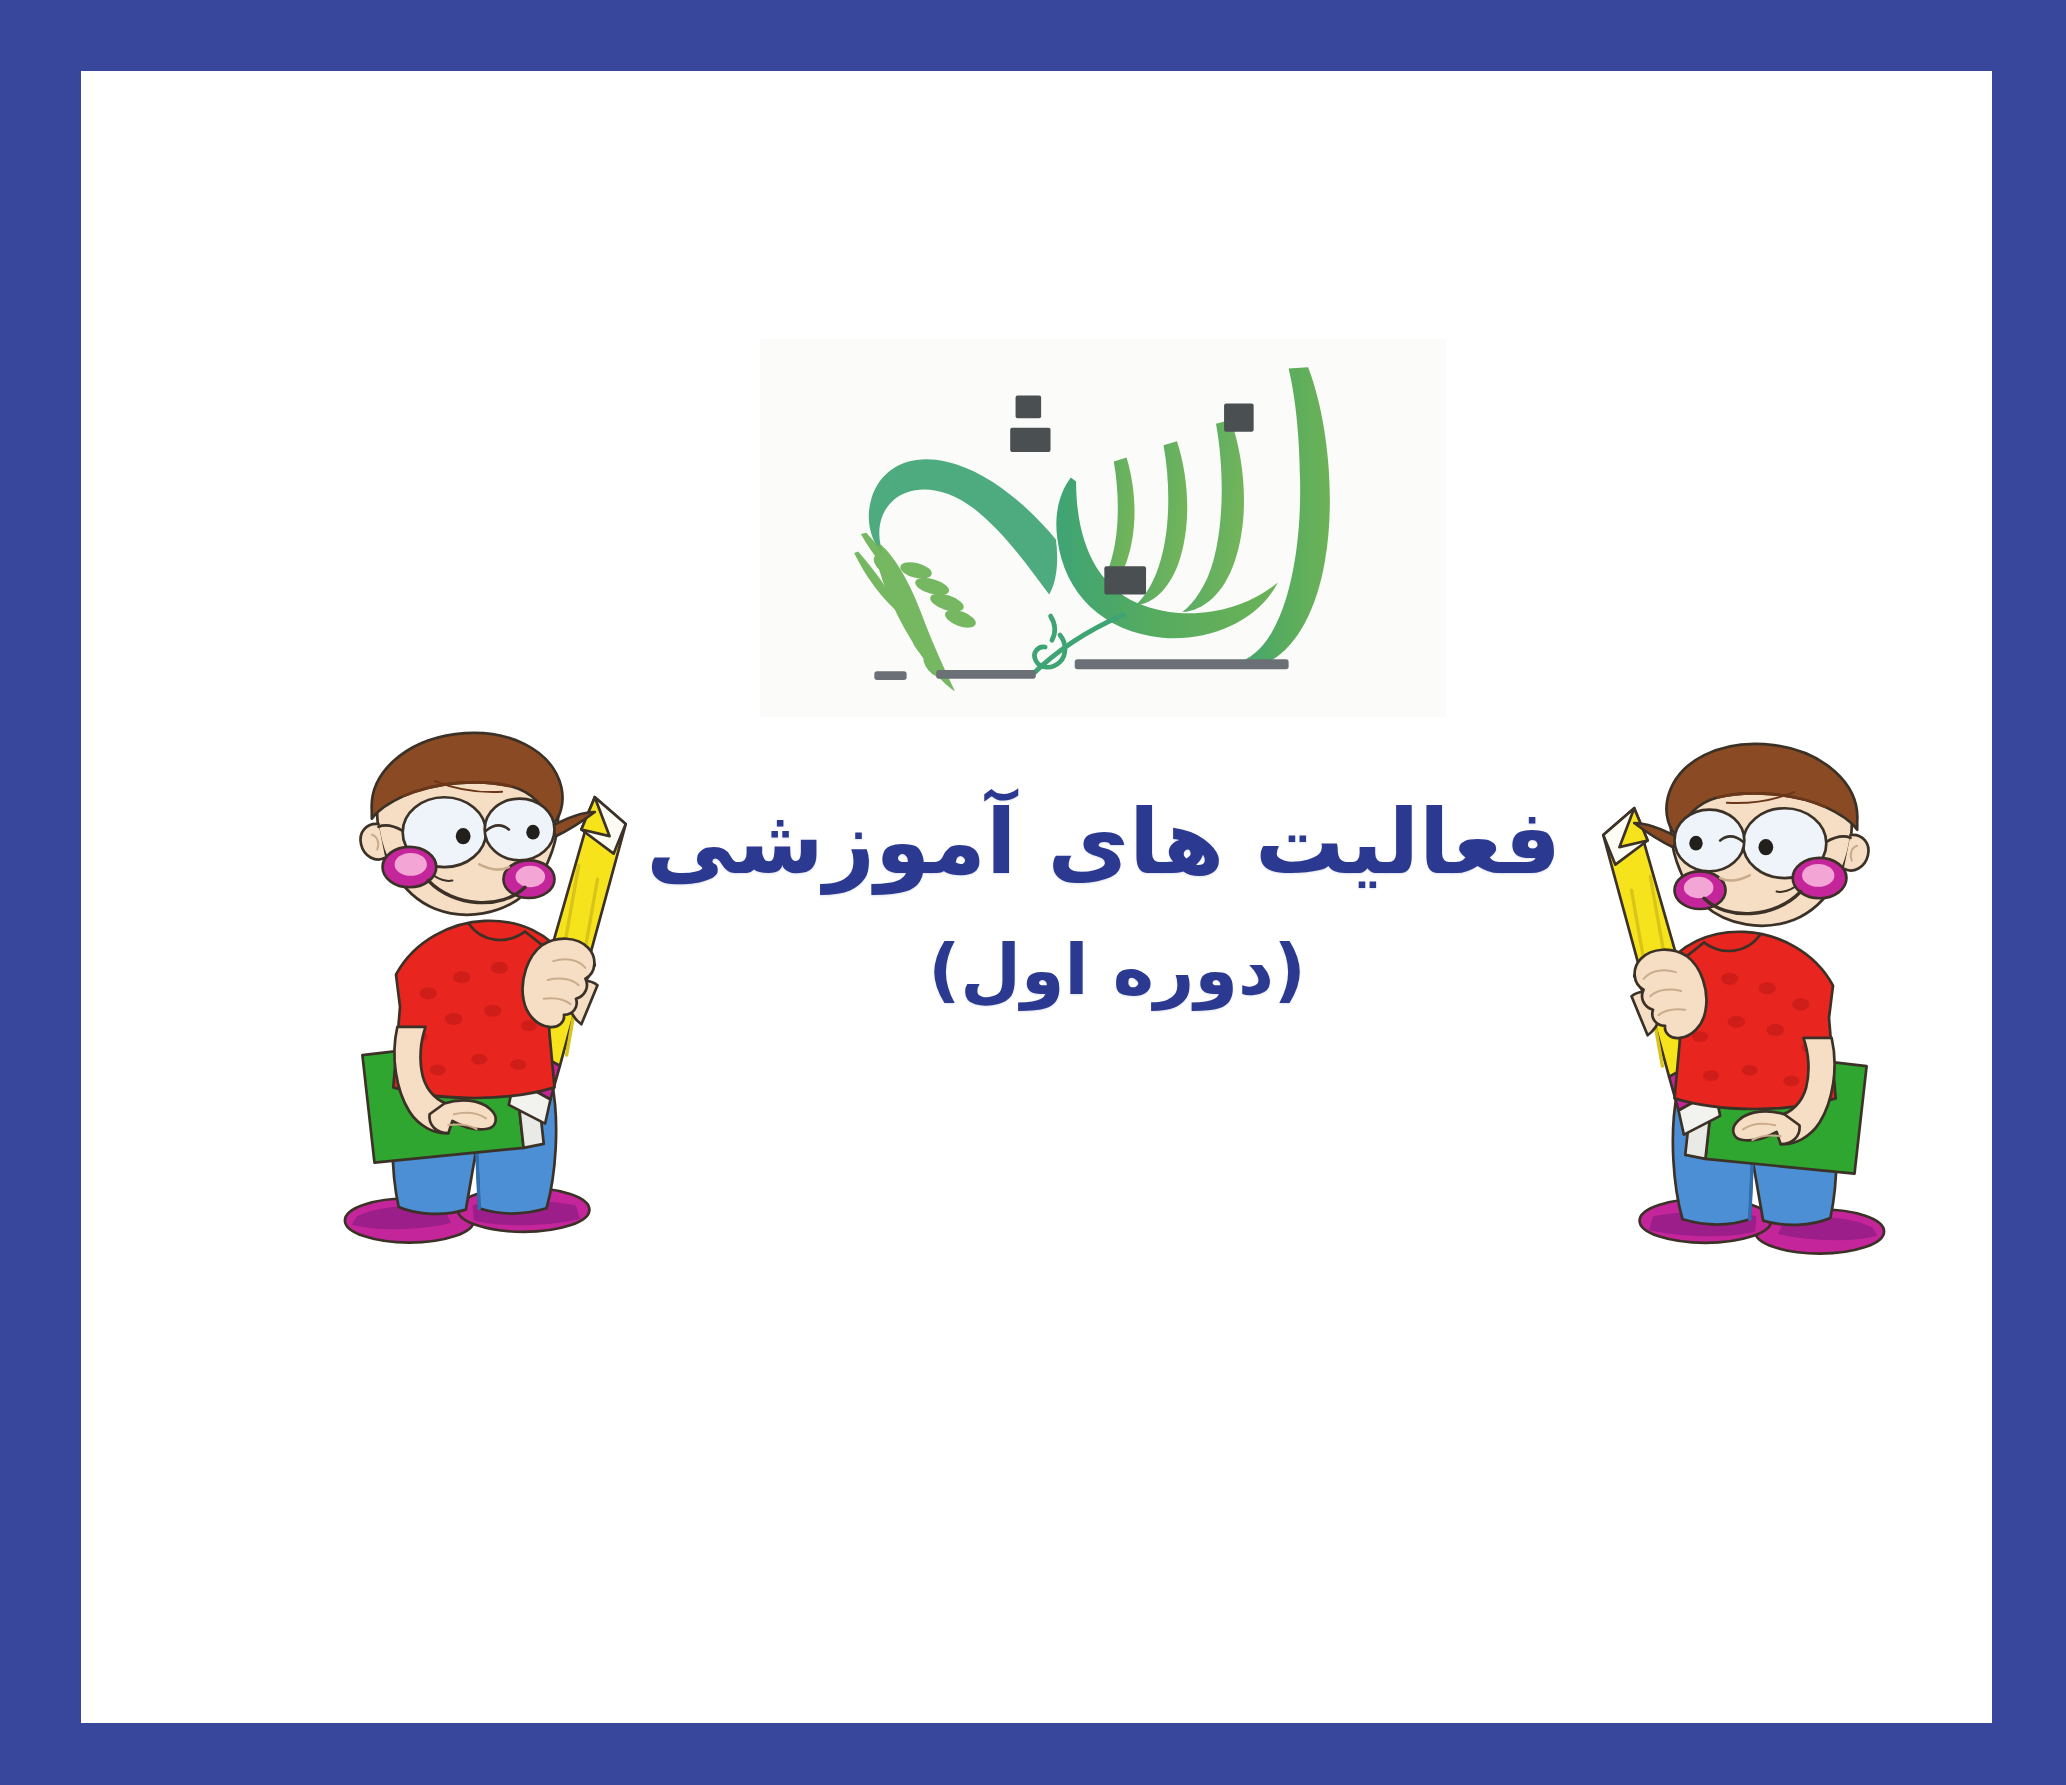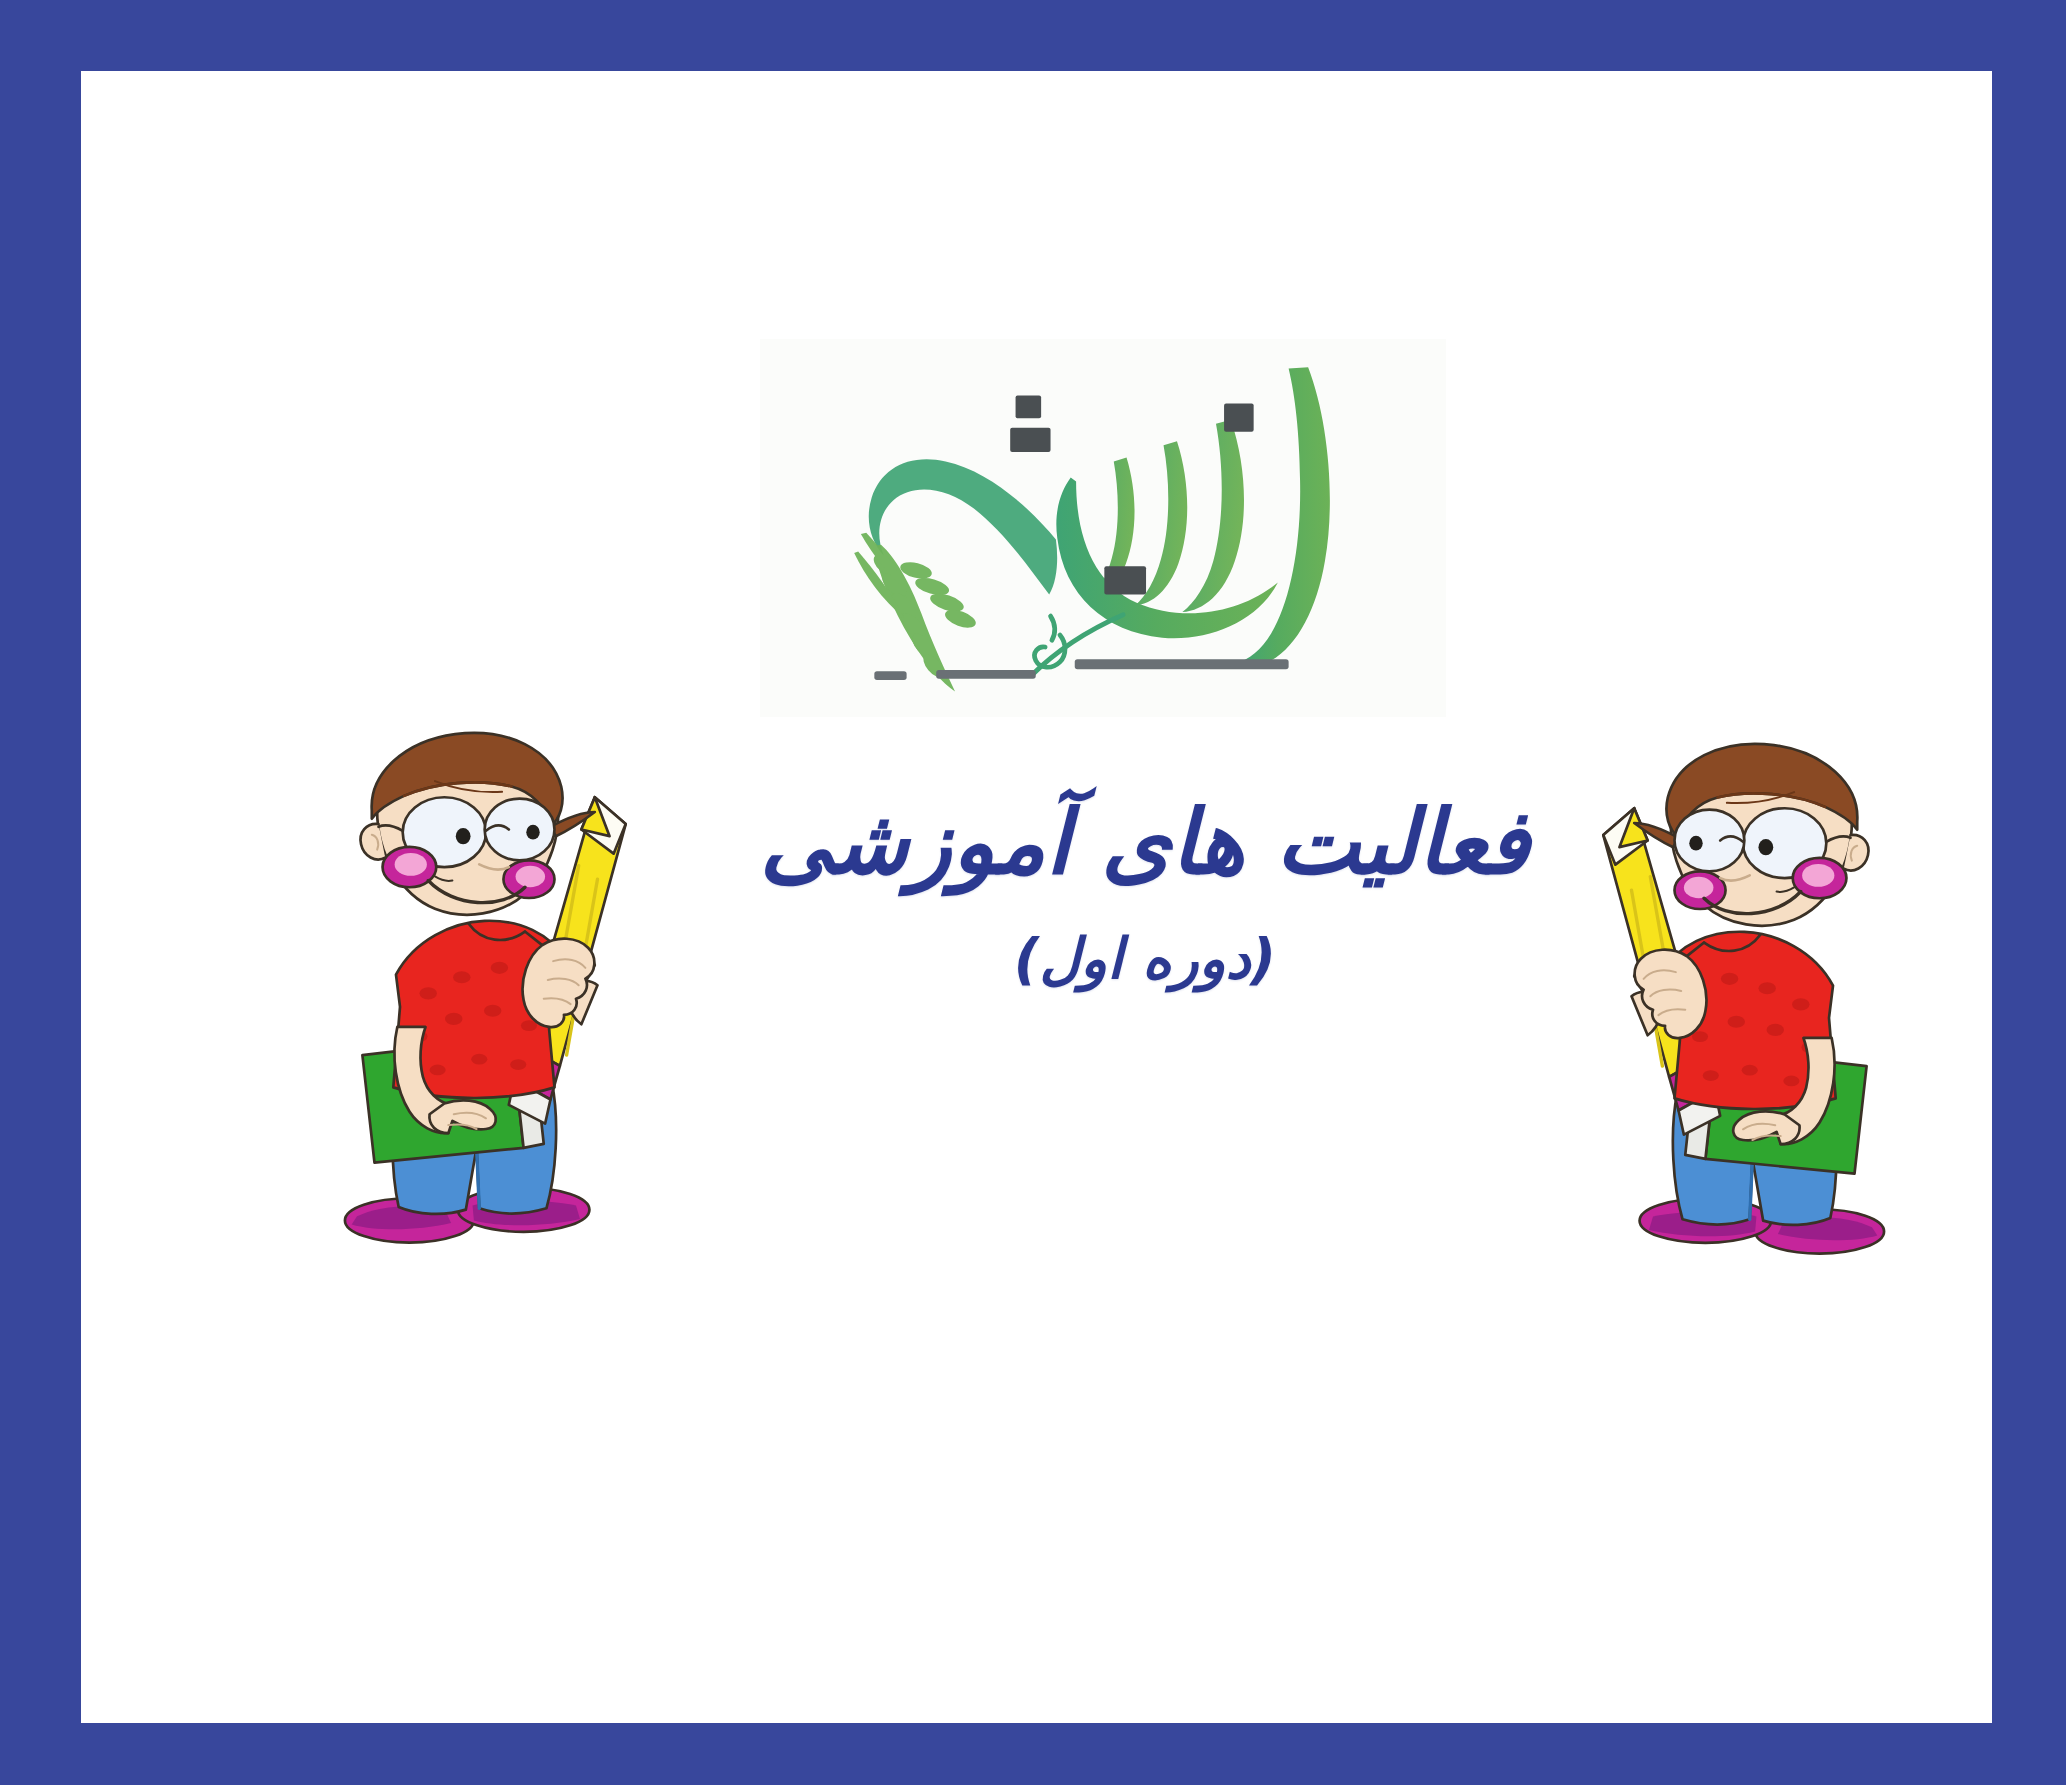--- a/index.html
+++ b/index.html
@@ -28,36 +28,35 @@
     position:absolute;
     left:679px;top:268px;
     width:686px;height:378px;
     background:#fbfcfa;
   }
   .logo-svg{width:100%;height:100%;display:block;}
 
   
   .title-block{
     position:absolute;
-    left:620px;top:699px;
+    left:592px;top:699px;
     width:888px;
     text-align:center;
     direction:rtl;
-    font-style:italic;
   }
   .title-line{
     color:#2B3990;
     font-weight:bold;
     font-size:89px;
     line-height:1.62;
     letter-spacing:0px;
     white-space:nowrap;
     text-shadow:0 1.3px 2px rgba(150,160,200,.30);
   }
-  .title-line.second{font-size:56px;}
+  .title-line.second{font-size:70px;}
 
   
   .kid{
     position:absolute;
     width:356px;height:558px;
   }
   .kid.left{left:229px;top:640px;}
   .kid.right{left:1482px;top:651px;transform:scaleX(-1);}
   .kid svg{width:100%;height:100%;display:block;}
 </style>

